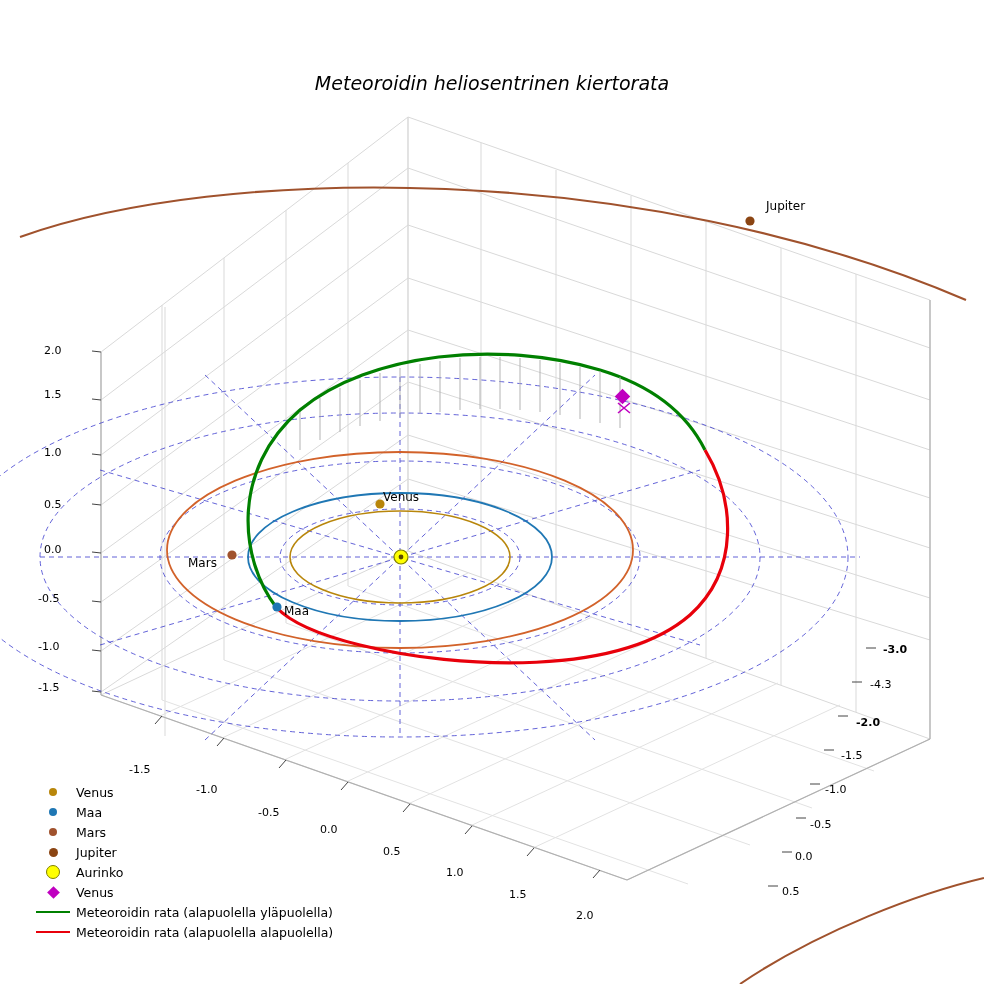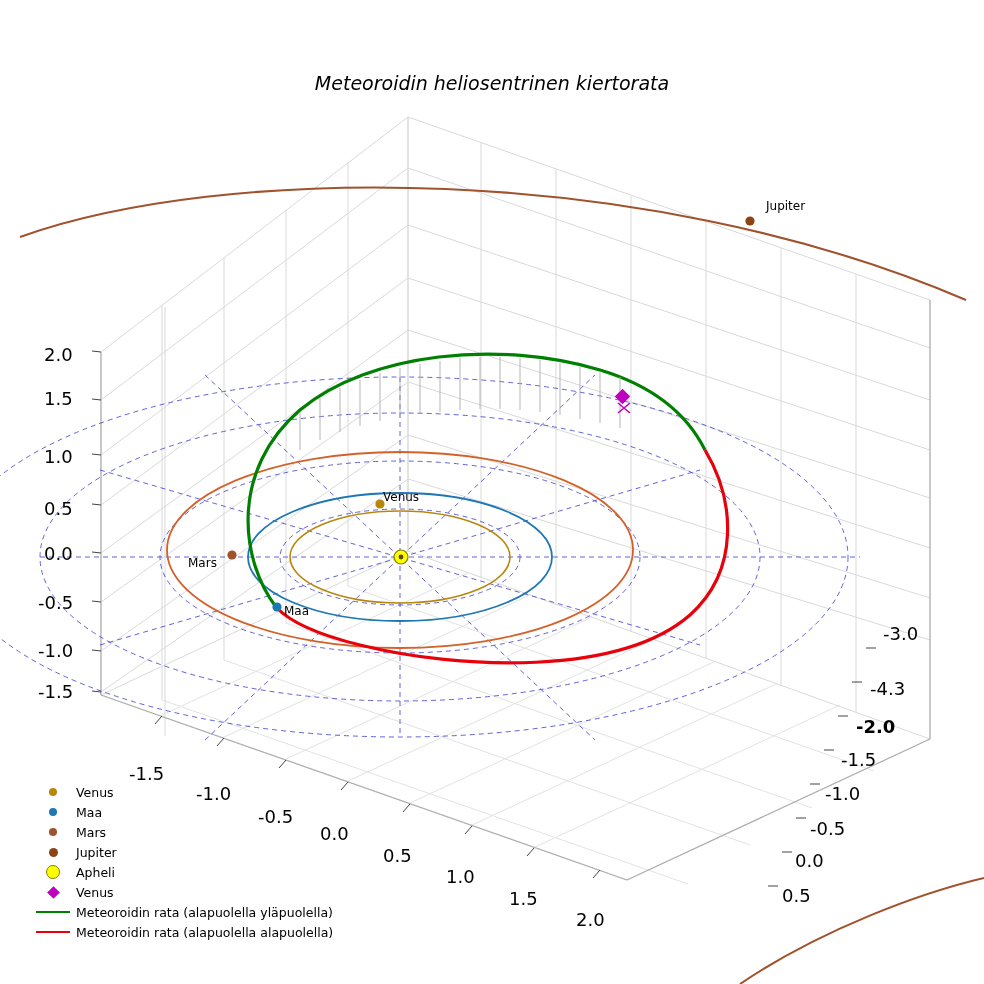--- a/index.html
+++ b/index.html
@@ -28,21 +28,21 @@
   }
   svg.plot {
     position: absolute;
     top: 0;
     left: 0;
     width: 984px;
     height: 984px;
   }
   .tick-label {
     position: absolute;
-    font-size: 18px;
+    font-size: 11px;
     color: #000000;
     white-space: nowrap;
   }
   .point-label {
     position: absolute;
     font-size: 12px;
     color: #000000;
     white-space: nowrap;
   }
   #legend {
@@ -253,21 +253,21 @@
 
   <div class="tick-label" style="left:129px; top:763px;">-1.5</div>
   <div class="tick-label" style="left:196px; top:783px;">-1.0</div>
   <div class="tick-label" style="left:258px; top:806px;">-0.5</div>
   <div class="tick-label" style="left:320px; top:823px;">0.0</div>
   <div class="tick-label" style="left:383px; top:845px;">0.5</div>
   <div class="tick-label" style="left:446px; top:866px;">1.0</div>
   <div class="tick-label" style="left:509px; top:888px;">1.5</div>
   <div class="tick-label" style="left:576px; top:909px;">2.0</div>
 
-  <div class="tick-label" style="left:883px; top:623px;">-3.0</div>
+  <div class="tick-label" style="left:883px; top:643px;font-weight:bold;">-3.0</div>
   <div class="tick-label" style="left:870px; top:678px;">-4.3</div>
   <div class="tick-label" style="left:856px; top:716px;font-weight:bold;">-2.0</div>
   <div class="tick-label" style="left:841px; top:749px;">-1.5</div>
   <div class="tick-label" style="left:825px; top:783px;">-1.0</div>
   <div class="tick-label" style="left:810px; top:818px;">-0.5</div>
   <div class="tick-label" style="left:795px; top:850px;">0.0</div>
   <div class="tick-label" style="left:782px; top:885px;">0.5</div>
 
   <div class="point-label" style="left:766px; top:199px;">Jupiter</div>
   <div class="point-label" style="left:383px; top:490px;">Venus</div>
@@ -301,21 +301,21 @@
       <span class="legend-marker">
         <span class="dot" style="width:9px;height:9px;background:#8b4513;"></span>
       </span>
       <span class="legend-label">Jupiter</span>
     </div>
 
     <div class="legend-row">
       <span class="legend-marker">
         <span class="dot" style="width:12px;height:12px;background:#ffff00;border:1px solid #808000;"></span>
       </span>
-      <span class="legend-label">Apheli</span>
+      <span class="legend-label">Aurinko</span>
     </div>
 
     <div class="legend-row">
       <span class="legend-marker">
         <span class="diamond" style="background:#c000c0;"></span>
       </span>
       <span class="legend-label">Venus</span>
     </div>
 
     <div class="legend-row">

